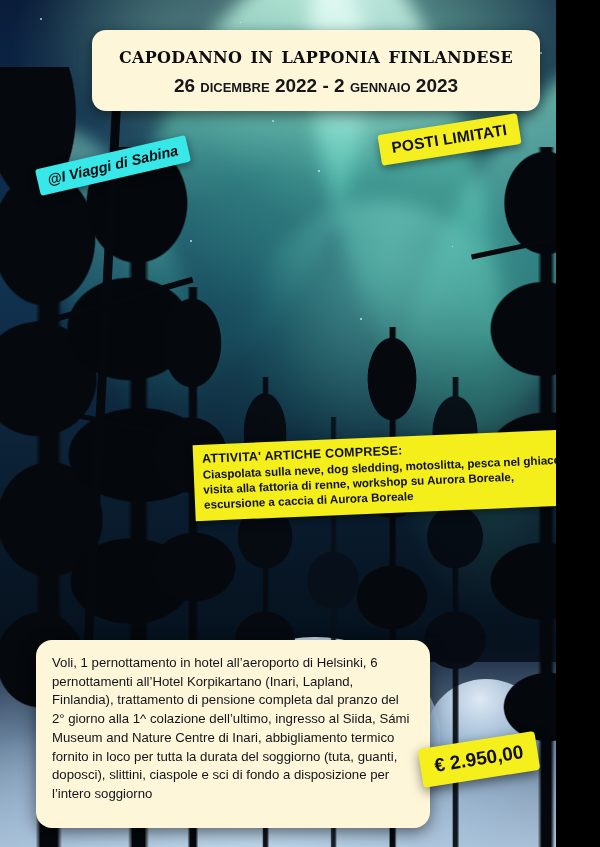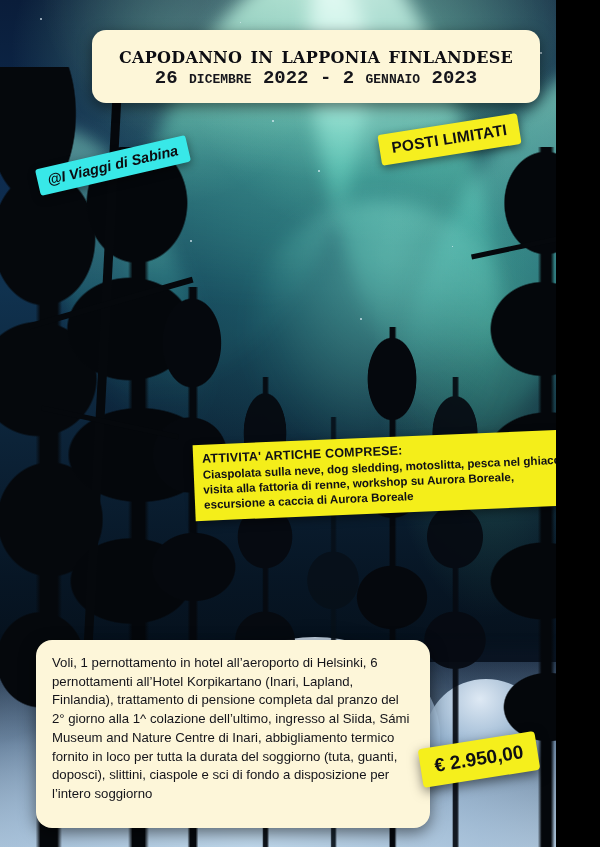--- a/index.html
+++ b/index.html
@@ -142,22 +142,22 @@
     font-weight: bold;
     font-size: 23px;
     color: #0d0d12;
     letter-spacing: .3px;
     line-height: 1.1;
     font-variant: small-caps;
     text-transform: lowercase;
   }
   .title-main::first-letter { font-size: 23px; }
   .title-sub {
-    margin-top: 0;
-    font-family: Liberation Mono, monospace;
+    margin-top: 8px;
+    font-family: Liberation Sans, sans-serif;
     font-weight: bold;
     font-size: 19px;
     color: #16161c;
     font-variant: small-caps;
     text-transform: lowercase;
   }
 
   .badge-limited {
     position: absolute;
     right: 36px; top: 124px;

